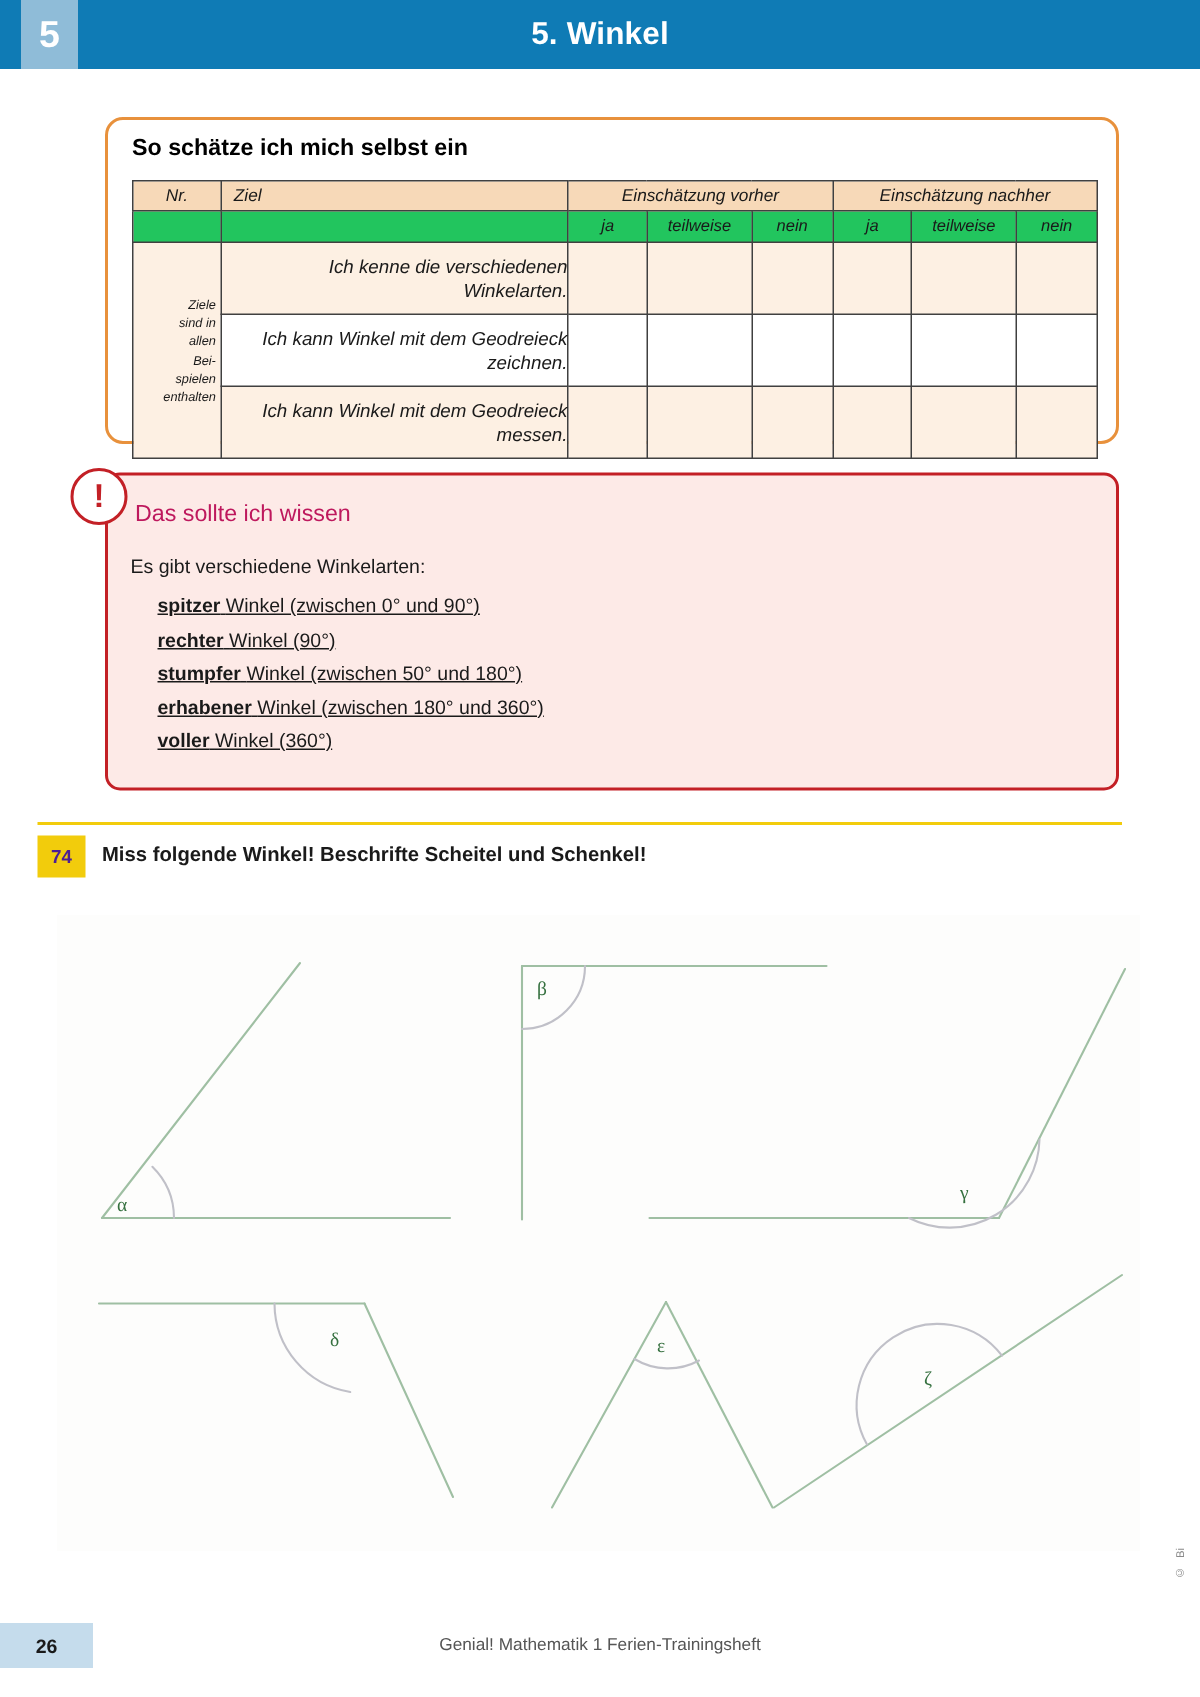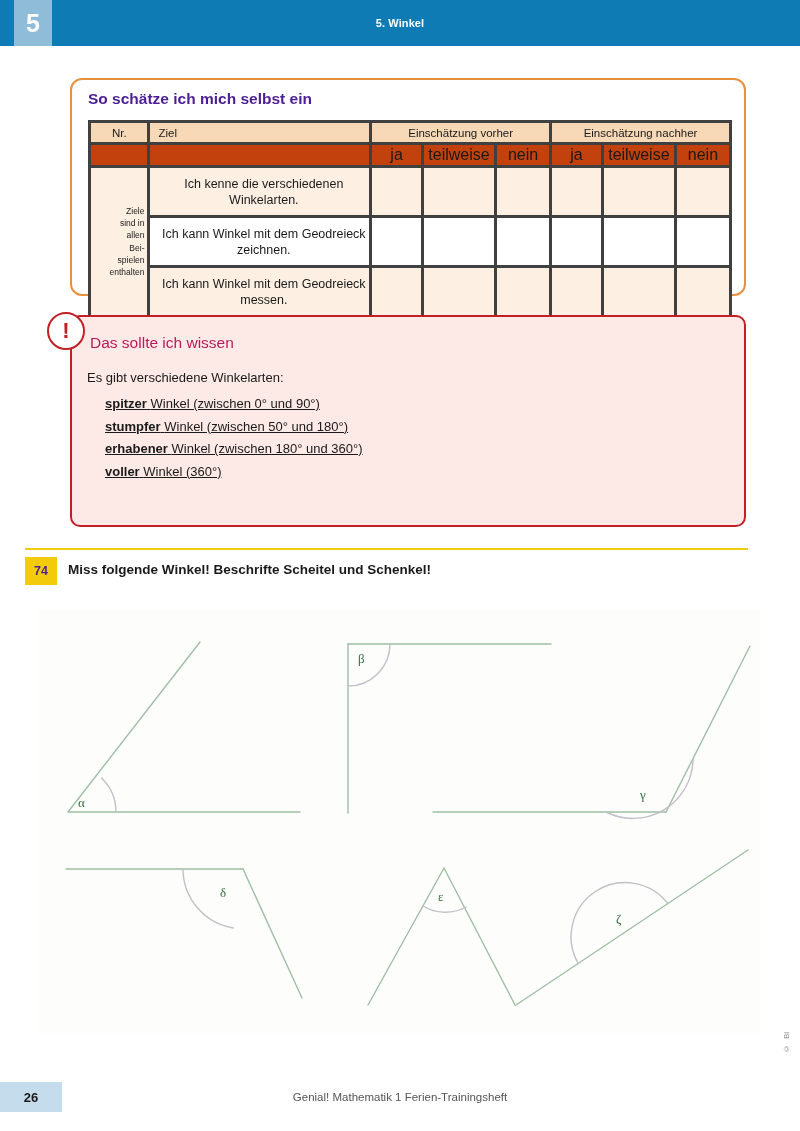--- a/index.html
+++ b/index.html
@@ -36,63 +36,64 @@
     font-weight: bold;
   }
   #header-title {
     position: absolute;
     left: 0; top: 0;
     width: 800px; height: 46px;
     display: flex;
     align-items: center;
     justify-content: center;
     color: #ffffff;
-    font-size: 11px;
+    font-size: 21px;
     font-weight: bold;
     letter-spacing: .1px;
   }
 
   
   #selfcheck-box {
     position: absolute;
     left: 70px; top: 78px;
     width: 676px; height: 218px;
     border: 2px solid #e8913c;
     border-radius: 12px;
     box-sizing: border-box;
     background: #ffffff;
   }
   #selfcheck-title {
     position: absolute;
     left: 16px; top: 10px;
     font-size: 15.5px;
     font-weight: bold;
-    color: #4c1d95;
+    color: #000000;
   }
   #selfcheck-table {
     position: absolute;
     left: 16px; top: 40px;
     width: 644px;
     border-collapse: collapse;
     font-size: 11.5px;
   }
   #selfcheck-table td, #selfcheck-table th {
-    border: 3px solid #404040;
+    border: 1px solid #404040;
     padding: 0;
     font-weight: normal;
     color: #1a1a1a;
+    font-style: italic;
   }
   .hdr-band { background: #f7d9b8; height: 19px; text-align: center; font-size: 11.5px; }
-  .hdr-sub  { background: #c2410c; height: 20px; text-align: center; font-size: 16px; }
+  .hdr-sub  { background: #22c55e; height: 20px; text-align: center; font-size: 11px; }
   .c-nr    { width: 60px; }
   .c-ziel  { width: 240px; }
   .c-opt   { width: 57px; }
   .c-opt-w { width: 72px; }
   .goal-cell {
-    text-align: center;
+    text-align: right;
     padding: 5px 0 5px 8px !important;
     height: 37px;
     font-size: 12.5px;
     line-height: 1.28;
   }
   .row-tint td { background: #fdf0e3; }
   .row-plain td { background: #ffffff; }
   .nr-span {
     background: #fdf0e3 !important;
     text-align: right;
@@ -294,20 +295,24 @@
 
 <div id="knowledge-box">
   <div id="knowledge-title">Das sollte ich wissen</div>
   <div id="knowledge-intro">Es gibt verschiedene Winkelarten:</div>
   <div id="angle-type-list">
     <div class="atype">
       <b>spitzer</b>
       <span>Winkel (zwischen 0° und 90°)</span>
     </div>
     <div class="atype">
+      <b>rechter</b>
+      <span>Winkel (90°)</span>
+    </div>
+    <div class="atype">
       <b>stumpfer</b>
       <span>Winkel (zwischen 50° und 180°)</span>
     </div>
     <div class="atype">
       <b>erhabener</b>
       <span>Winkel (zwischen 180° und 360°)</span>
     </div>
     <div class="atype">
       <b>voller</b>
       <span>Winkel (360°)</span>

